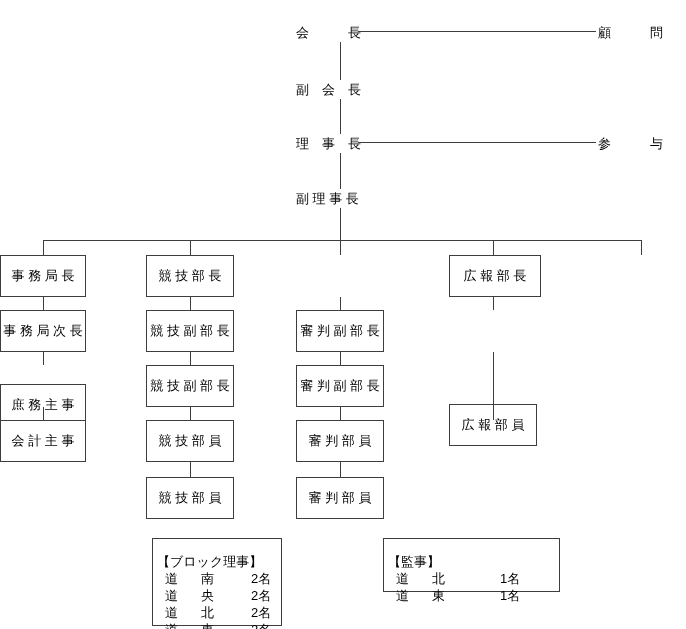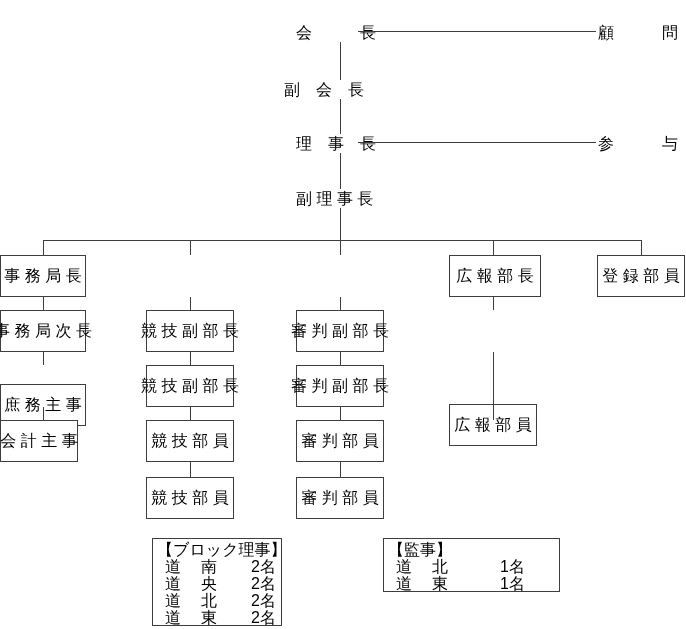--- a/index.html
+++ b/index.html
@@ -1,38 +1,38 @@
 <!DOCTYPE html>
 <html><head>
 <meta charset="utf-8">
 <style>
   * { margin:0; padding:0; box-sizing:border-box; }
   html,body { background:#fff; }
   body { font-family:"Liberation Sans","DejaVu Sans",sans-serif; }
-  .canvas { position:relative; width:686px; height:629px; background:#fff; color:#000; font-size:16px; overflow:hidden; }
+  .canvas { position:relative; width:686px; height:629px; background:#fff; color:#000; font-size:13px; overflow:hidden; }
   .lbl { position:absolute; white-space:pre; line-height:15px; }
   .vline { position:absolute; width:1px; background:#3d3d3d; }
   .hline { position:absolute; height:1px; background:#3d3d3d; }
   .box { position:absolute; height:42px; border:1px solid #3d3d3d; background:#fff;
          display:flex; align-items:center; justify-content:center; white-space:pre; }
-  .panel { position:absolute; border:1px solid #3d3d3d; background:#fff; padding-top:2px; }
+  .panel { position:absolute; border:1px solid #3d3d3d; background:#fff; padding-top:14px; }
   .panel .title { line-height:17px; padding-left:4px; white-space:pre; }
   .prow { display:flex; line-height:17px; padding-left:12px; white-space:pre; }
   .prow .p1 { width:36px; }
   .prow .p2 { width:50px; }
   .panel.audit .prow .p2 { width:68px; }
 </style>
 </head>
 <body>
 
 <div class="canvas">
 
   <div class="lbl" style="left:296px;top:25px">会　　　長</div>
   <div class="lbl" style="left:598px;top:25px">顧　　　問</div>
-  <div class="lbl" style="left:284px;top:82px">副　会　長</div>
+  <div class="lbl" style="left:296px;top:82px">副　会　長</div>
   <div class="lbl" style="left:296px;top:136px">理　事　長</div>
   <div class="lbl" style="left:598px;top:136px">参　　　与</div>
   <div class="lbl" style="left:296px;top:191px">副 理 事 長</div>
 
   <div class="vline" style="left:340px;top:42px;height:38px"></div>
   <div class="vline" style="left:340px;top:99px;height:35px"></div>
   <div class="vline" style="left:340px;top:153px;height:36px"></div>
   <div class="vline" style="left:340px;top:208px;height:47px"></div>
 
   <div class="hline" style="left:358px;top:31px;width:238px"></div>
@@ -40,25 +40,26 @@
 
   <div class="hline" style="left:43px;top:240px;width:598px"></div>
   <div class="vline" style="left:43px;top:240px;height:15px"></div>
   <div class="vline" style="left:190px;top:240px;height:15px"></div>
   <div class="vline" style="left:493px;top:240px;height:15px"></div>
   <div class="vline" style="left:641px;top:240px;height:15px"></div>
 
   <div class="box" style="left:0px;top:255px;width:86px">事 務 局 長</div>
   <div class="box" style="left:0px;top:310px;width:86px">事 務 局 次 長</div>
   <div class="box" style="left:0px;top:384px;width:86px">庶 務 主 事</div>
-  <div class="box" style="left:0px;top:420px;width:78px">会 計 主 事</div>
+  <div class="box" style="left:0px;top:420px;width:86px">会 計 主 事</div>
   <div class="vline" style="left:43px;top:297px;height:13px"></div>
   <div class="vline" style="left:43px;top:352px;height:13px"></div>
   <div class="vline" style="left:43px;top:407px;height:13px"></div>
 
+  <div class="box" style="left:146px;top:255px;width:88px">競 技 部 長</div>
   <div class="box" style="left:146px;top:310px;width:88px">競 技 副 部 長</div>
   <div class="box" style="left:146px;top:365px;width:88px">競 技 副 部 長</div>
   <div class="box" style="left:146px;top:420px;width:88px">競 技 部 員</div>
   <div class="box" style="left:146px;top:477px;width:88px">競 技 部 員</div>
   <div class="vline" style="left:190px;top:297px;height:13px"></div>
   <div class="vline" style="left:190px;top:352px;height:13px"></div>
   <div class="vline" style="left:190px;top:407px;height:13px"></div>
   <div class="vline" style="left:190px;top:462px;height:15px"></div>
 
   <div class="box" style="left:296px;top:310px;width:88px">審 判 副 部 長</div>
@@ -68,21 +69,20 @@
   <div class="vline" style="left:340px;top:297px;height:13px"></div>
   <div class="vline" style="left:340px;top:352px;height:13px"></div>
   <div class="vline" style="left:340px;top:407px;height:13px"></div>
   <div class="vline" style="left:340px;top:462px;height:15px"></div>
 
   <div class="box" style="left:449px;top:255px;width:92px">広 報 部 長</div>
   <div class="box" style="left:449px;top:404px;width:88px">広 報 部 員</div>
   <div class="vline" style="left:493px;top:297px;height:13px"></div>
   <div class="vline" style="left:493px;top:352px;height:68px"></div>
 
-  <div class="box" style="left:597px;top:255px;width:88px">登 録 部 員</div>
 
   <div class="panel" style="left:152px;top:538px;width:130px;height:88px">
     <div class="title">【ブロック理事】</div>
     <div class="prow">
       <span class="p1">道</span>
       <span class="p2">南</span>
       <span class="p3">2名</span>
     </div>
     <div class="prow">
       <span class="p1">道</span>

